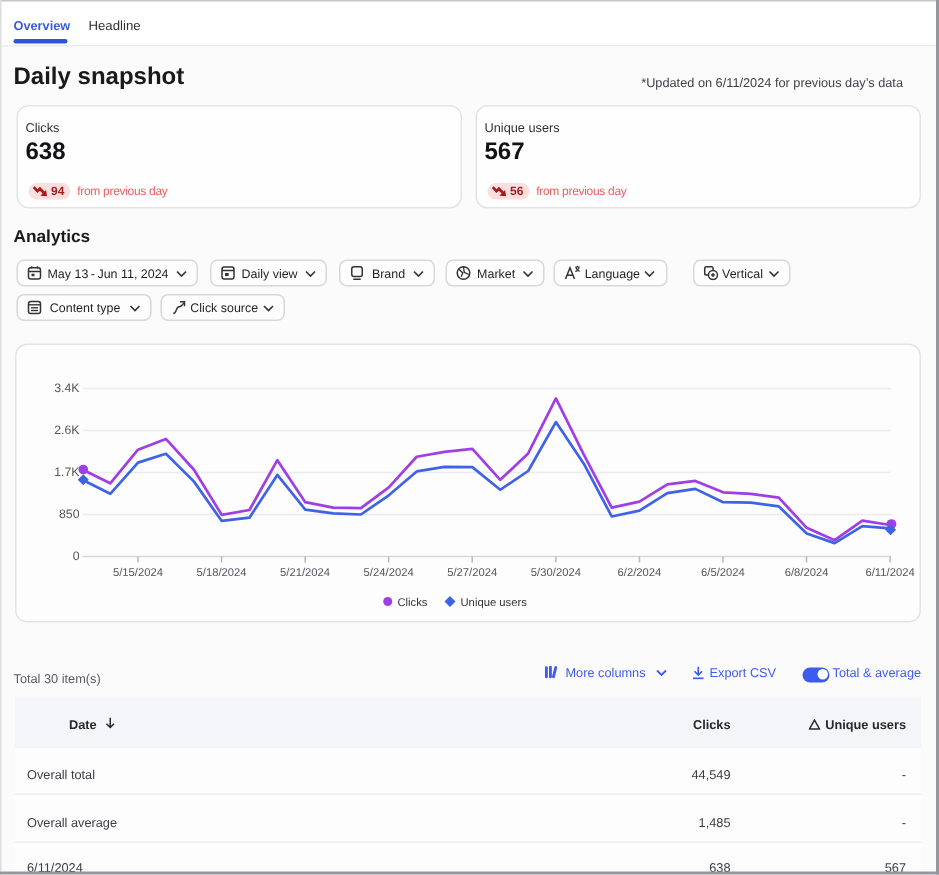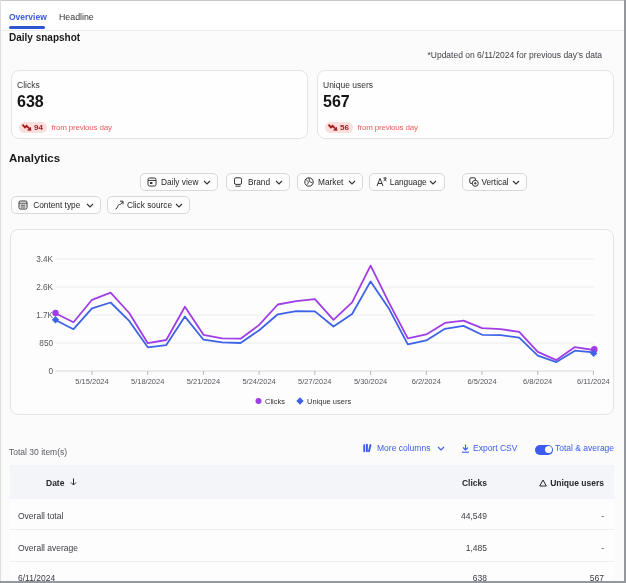--- a/index.html
+++ b/index.html
@@ -11,21 +11,21 @@
 .edge-top { left:0; top:0; width:626px; height:1px; background:#c4c8cc; }
 .edge-left { left:0; top:0; width:1px; height:583px; background:#dcdee1; }
 .edge-right { right:0; top:0; width:2px; height:583px; background:#94989d; }
 .edge-bottom { left:0; bottom:0; width:626px; height:2px; background:#94989d; }
 
 .tabbar { left:1px; top:1px; width:623px; height:30px; background:#ffffff; border-bottom:1px solid #ececee; }
 .tab-active { left:9px; top:12px; font-size:8.5px; font-weight:bold; color:#3b5cd9; }
 .tab-idle { left:59px; top:12px; font-size:8.8px; color:#2f3136; }
 .tab-underline { left:9px; top:26px; width:36px; height:3px; background:#2f55d4; border-radius:2px; }
 
-.h-daily { left:9px; top:32px; font-size:10px; font-weight:bold; color:#1a1a1a; }
+.h-daily { left:9px; top:43px; font-size:16px; font-weight:bold; color:#1a1a1a; }
 .updated { right:24px; top:50px; font-size:8.5px; color:#3f4146; }
 .card { width:297px; height:69px; top:70px; background:#fefefe; border:1px solid #e3e4e7; border-radius:8px; }
 .card1 { left:11px; }
 .card2 { left:317px; }
 .card-label { left:5px; top:9px; font-size:8.5px; color:#2f3033; position:absolute; }
 .card-num { left:5px; top:22px; font-size:16px; font-weight:bold; color:#131315; position:absolute; }
 .badge { left:6.5px; top:50.5px; height:11.5px; background:#fbdede; border-radius:6px; display:flex; align-items:center; padding:0 4px 0 3.5px; position:absolute; }
 .badge svg { display:block; }
 .badge b { font-size:8px; color:#9d1d1d; margin-left:2px; }
 .fromprev { left:39.5px; top:52px; font-size:8px; letter-spacing:-0.2px; color:#e9605f; position:absolute; }
@@ -76,20 +76,33 @@
           <path d="M0.5 0.7 L3 3.4 L4.6 1.8 L7.2 4.5" stroke="#a81a1a" stroke-width="1.8" fill="none"></path>
           <path d="M9.4 6.8 L4.9 6.5 L8.7 2.7 Z" fill="#a81a1a"></path>
         </svg>
       <b>56</b>
     </div>
     <div class="fromprev">from previous day</div>
   </div>
 
   <div class="abs h-analytics">Analytics</div>
 
+  <div class="chip" style="left:10.5px; top:173px; width:121px;">
+    <svg class="icon" width="10" height="10" viewBox="0 0 10 10">
+        <rect x="1" y="1.5" width="8" height="7.5" rx="1.5" fill="none" stroke="#333" stroke-width="1"></rect>
+        <line x1="1" y1="4" x2="9" y2="4" stroke="#333" stroke-width="1"></line>
+        <line x1="3" y1="0.5" x2="3" y2="2" stroke="#333" stroke-width="1"></line>
+        <line x1="7" y1="0.5" x2="7" y2="2" stroke="#333" stroke-width="1"></line>
+        <rect x="3" y="5.5" width="2" height="1.6" fill="#333"></rect>
+      </svg>
+    May 13 - Jun 11, 2024
+    <svg class="chev" width="8" height="5" viewBox="0 0 8 5">
+        <path d="M1 1 L4 4 L7 1" stroke="#333" stroke-width="1.1" fill="none"></path>
+      </svg>
+  </div>
   <div class="chip" style="left:139.5px; top:173px; width:78.5px;">
     <svg class="icon" width="10" height="10" viewBox="0 0 10 10">
         <rect x="1" y="1" width="8" height="8" rx="1.5" fill="none" stroke="#333" stroke-width="1"></rect>
         <line x1="1" y1="3.4" x2="9" y2="3.4" stroke="#333" stroke-width="1"></line>
         <rect x="3" y="5" width="2.4" height="2" fill="#333"></rect>
       </svg>
     Daily view
     <svg class="chev" width="8" height="5" viewBox="0 0 8 5">
         <path d="M1 1 L4 4 L7 1" stroke="#333" stroke-width="1.1" fill="none"></path>
       </svg>

